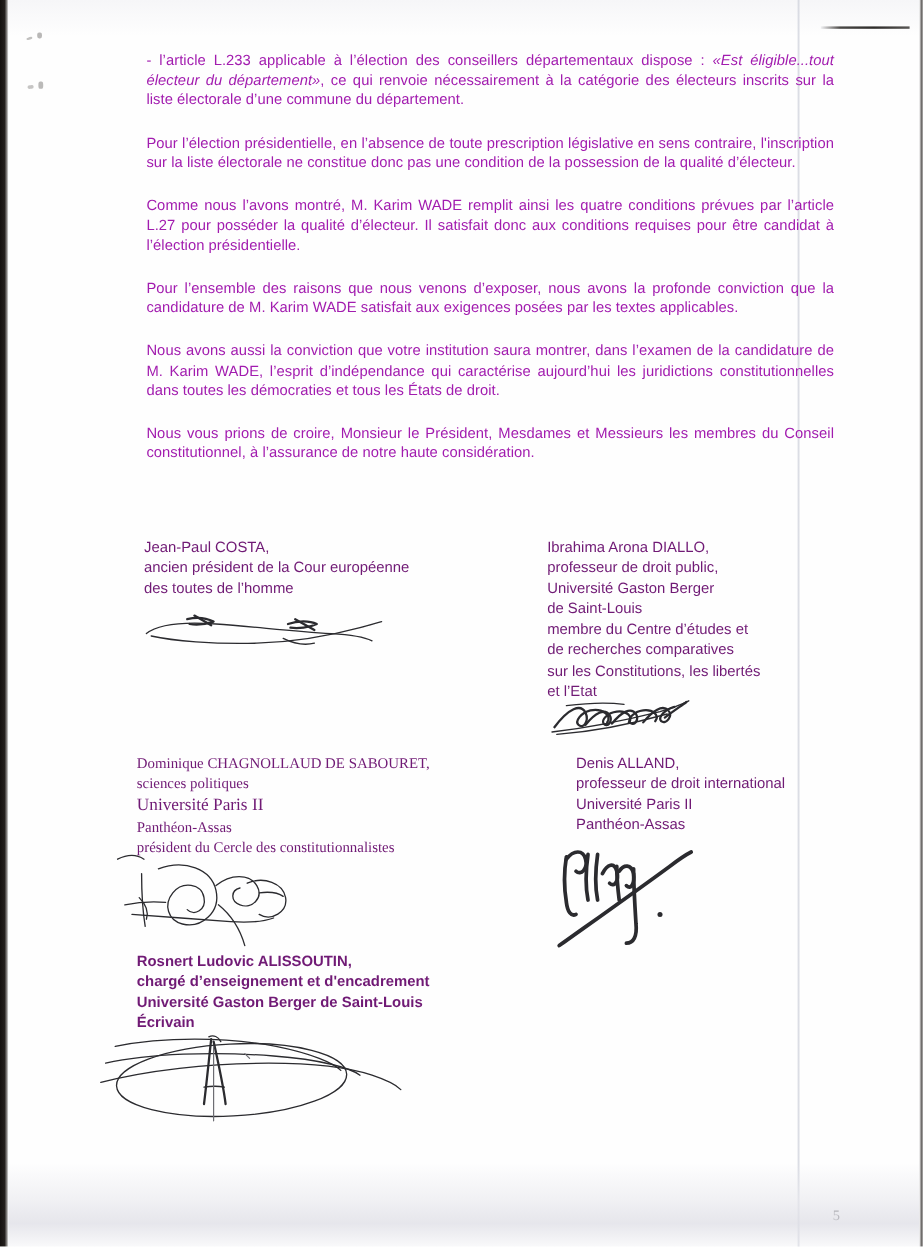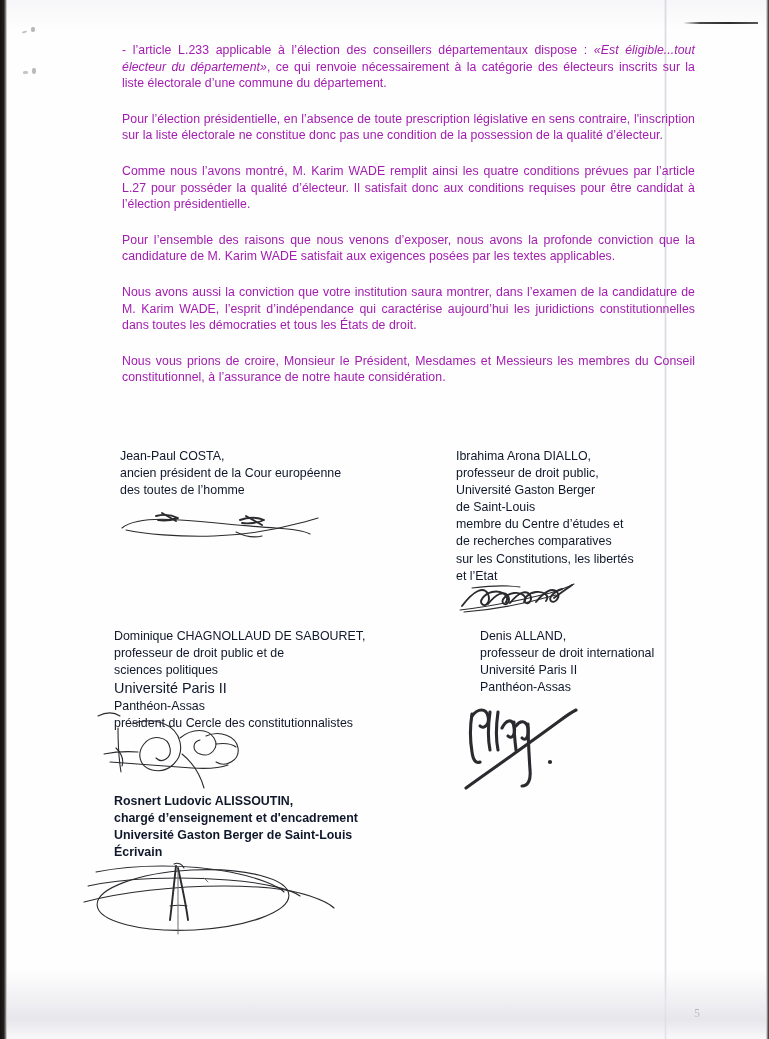--- a/index.html
+++ b/index.html
@@ -94,30 +94,30 @@
     position: absolute;
     left: 0;
     top: 438px;
     width: 769px;
     height: 560px;
   }
   .sig-block { position: absolute; }
   .sig-block .line {
     font-size: 12.4px;
     line-height: 17.1px;
-    color: #0f172a;
+    color: #701a75;
     white-space: nowrap;
   }
   .sig-block .line.big {
     font-size: 14.4px;
     line-height: 18.4px;
   }
   .sig-block.costa     { left: 120px; top: 10px;  width: 330px; }
   .sig-block.diallo    { left: 456px; top: 10px;  width: 300px; }
-  .sig-block.chagnollaud { left: 114px; top: 190px; width: 360px; }
+  .sig-block.chagnollaud { left: 114px; top: 190px; width: 360px; font-family: Liberation Serif, serif; }
   .sig-block.alland    { left: 456px; top: 190px; width: 300px; margin-left: 24px; }
   .sig-block.alissoutin { left: 114px; top: 355px; width: 370px; font-weight: bold; }
 
   .sig-mark {
     position: absolute;
     pointer-events: none;
   }
   .sig-mark svg { display: block; overflow: visible; }
   .ink {
     fill: none;
@@ -181,21 +181,20 @@
         <div class="line">professeur de droit public,</div>
         <div class="line">Université Gaston Berger</div>
         <div class="line">de Saint-Louis</div>
         <div class="line">membre du Centre d’études et</div>
         <div class="line">de recherches comparatives</div>
         <div class="line">sur les Constitutions, les libertés</div>
         <div class="line">et l’Etat</div>
       </div>
     <div class="sig-block chagnollaud" id="block-chagnollaud">
         <div class="line">Dominique CHAGNOLLAUD DE SABOURET,</div>
-        <div class="line">professeur de droit public et de</div>
         <div class="line">sciences politiques</div>
         <div class="line big">Université Paris II</div>
         <div class="line">Panthéon-Assas</div>
         <div class="line">président du Cercle des constitutionnalistes</div>
       </div>
     <div class="sig-block alland" id="block-alland">
         <div class="line">Denis ALLAND,</div>
         <div class="line">professeur de droit international</div>
         <div class="line">Université Paris II</div>
         <div class="line">Panthéon-Assas</div>

